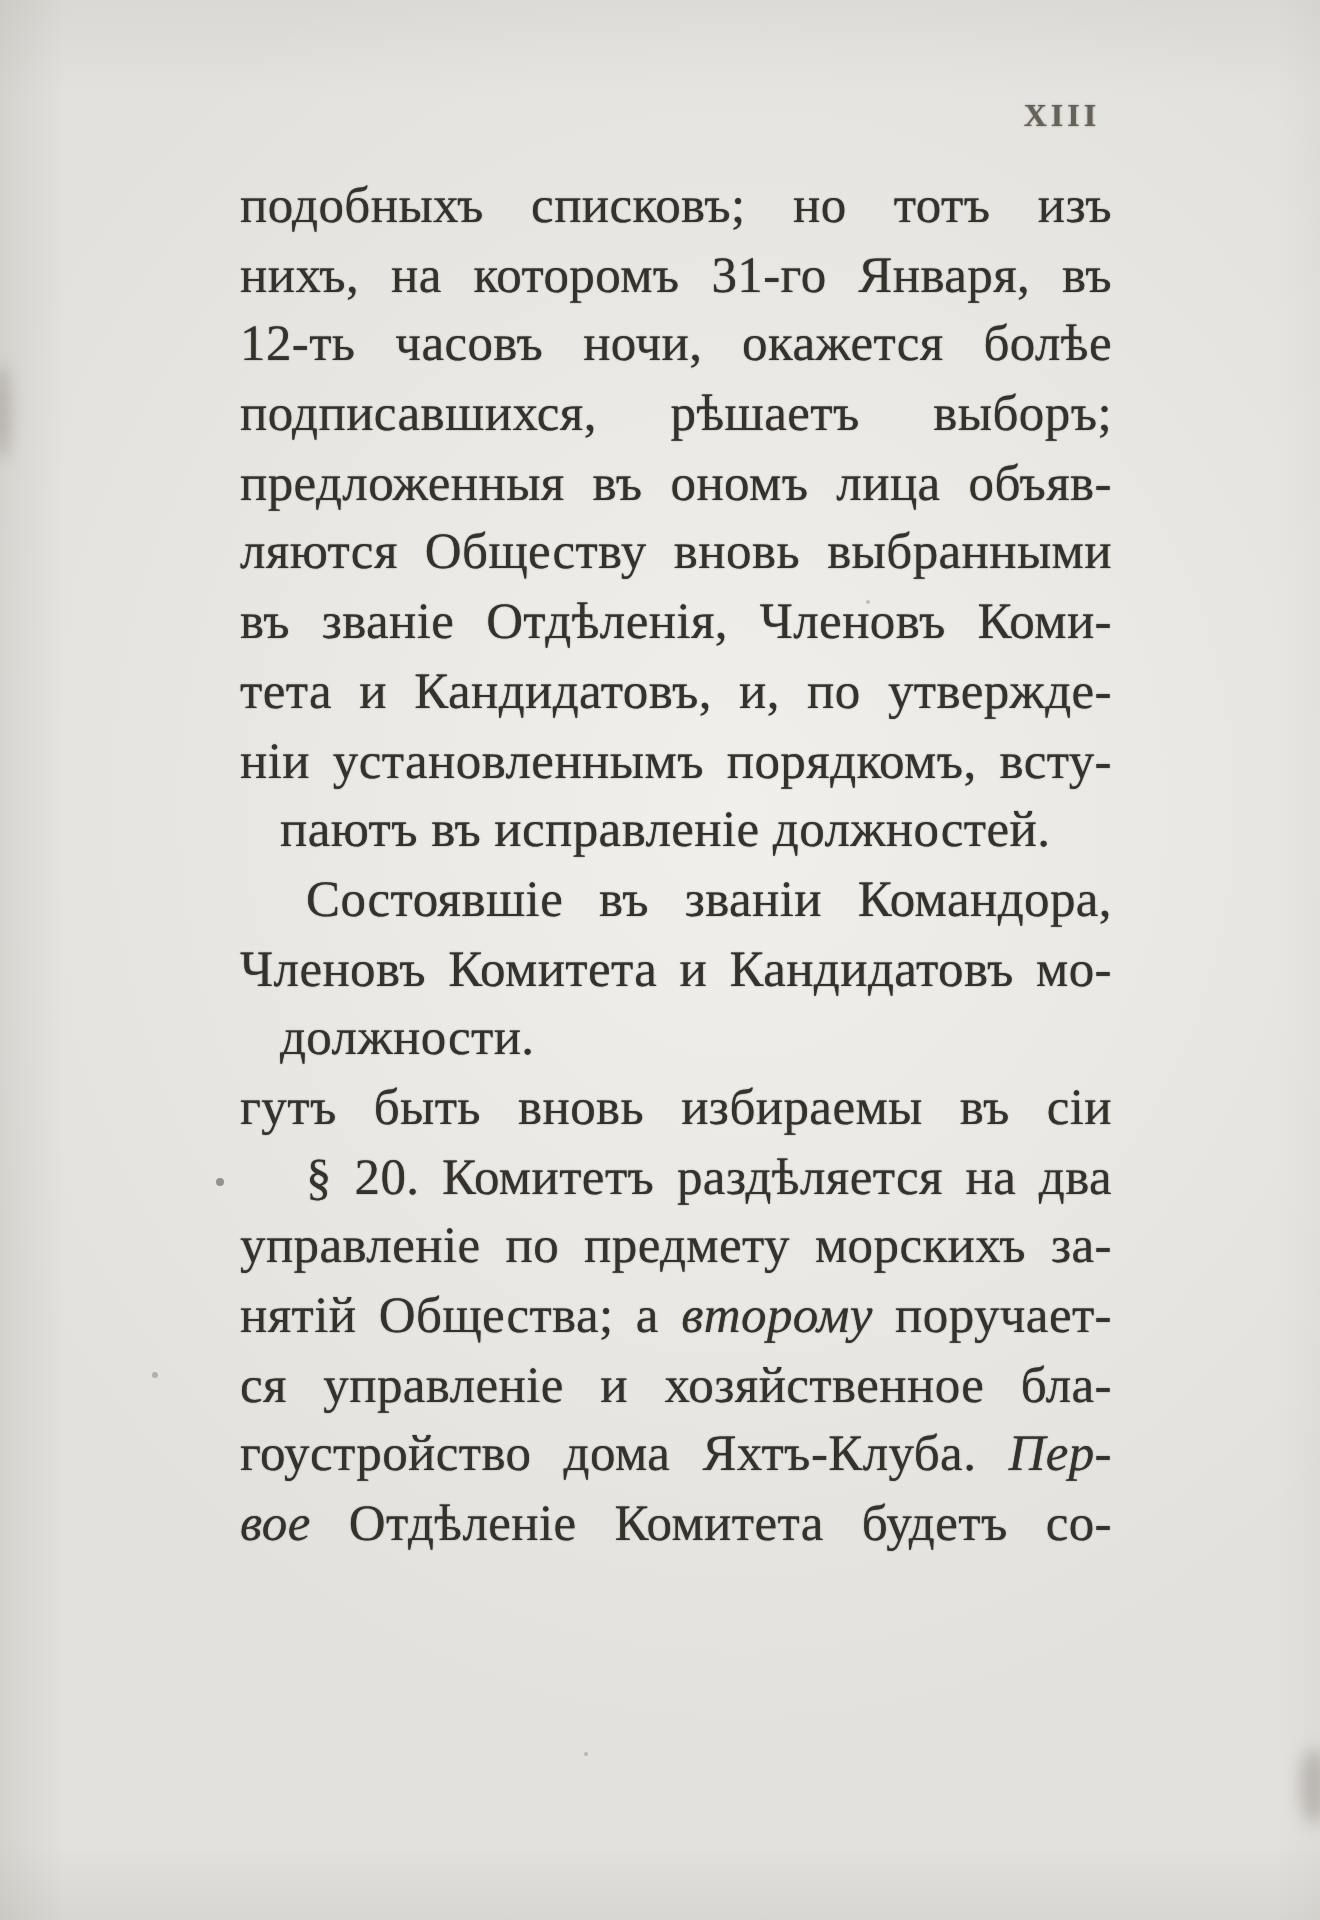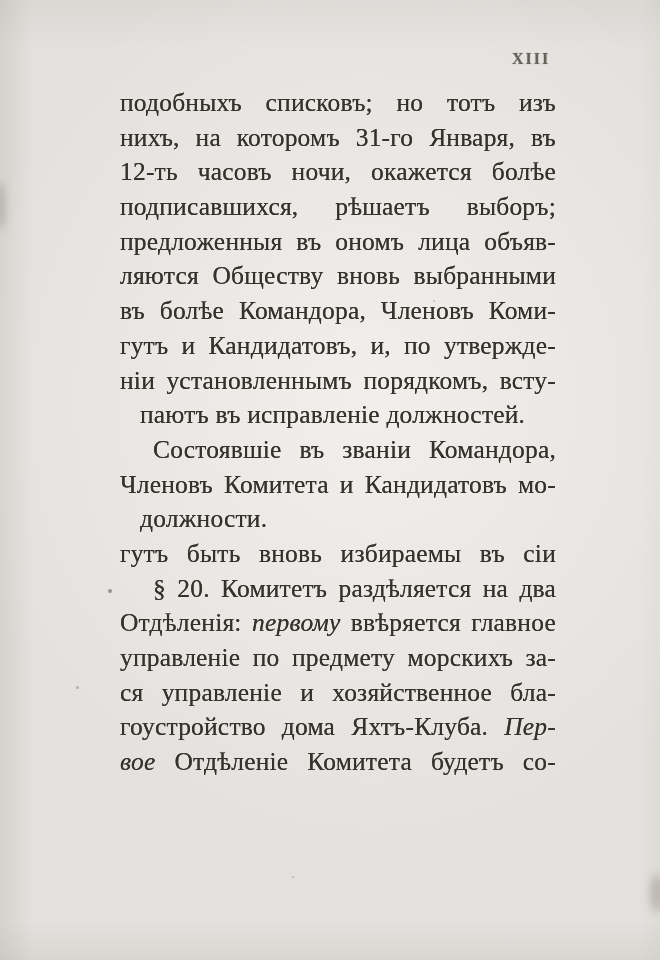--- a/index.html
+++ b/index.html
@@ -71,31 +71,31 @@
 
   <div class="folio">XIII</div>
 
   <div class="textblock">
     <div class="line"><span>подобныхъ списковъ; но тотъ изъ</span></div>
     <div class="line"><span>нихъ, на которомъ 31-го Января, въ</span></div>
     <div class="line"><span>12-ть часовъ ночи, окажется болѣе</span></div>
     <div class="line"><span>подписавшихся, рѣшаетъ выборъ;</span></div>
     <div class="line"><span>предложенныя въ ономъ лица объяв-</span></div>
     <div class="line"><span>ляются Обществу вновь выбранными</span></div>
-    <div class="line"><span>въ болѣе Командора, Членовъ Коми-</span></div>
-    <div class="line"><span>гутъ и Кандидатовъ, и, по утвержде-</span></div>
+    <div class="line"><span>въ званіе Отдѣленія, Членовъ Коми-</span></div>
+    <div class="line"><span>тета и Кандидатовъ, и, по утвержде-</span></div>
     <div class="line"><span>ніи установленнымъ порядкомъ, всту-</span></div>
     <div class="line end"><span>паютъ въ исправленіе должностей.</span></div>
     <div class="line indent"><span>Состоявшіе въ званіи Командора,</span></div>
     <div class="line"><span>Членовъ Комитета и Кандидатовъ мо-</span></div>
     <div class="line end"><span>должности.</span></div>
     <div class="line"><span>гутъ быть вновь избираемы въ сіи</span></div>
     <div class="line indent"><span>§ 20. Комитетъ раздѣляется на два</span></div>
-    <div class="line"><span>Отдѣленія: </span><span class="it">первому</span><span> ввѣряется главное</span></div>
     <div class="line"><span>управленіе по предмету морскихъ за-</span></div>
+    <div class="line"><span>нятій Общества; а </span><span class="it">второму</span><span> поручает-</span></div>
     <div class="line"><span>ся управленіе и хозяйственное бла-</span></div>
     <div class="line"><span>гоустройство дома Яхтъ-Клуба. </span><span class="it">Пер-</span></div>
     <div class="line"><span class="it">вое</span><span> Отдѣленіе Комитета будетъ со-</span></div>
   </div>
 
   <div class="speck s1"></div>
   <div class="speck s2"></div>
   <div class="speck s3"></div>
   <div class="speck s4"></div>
   <div class="smudge left-edge"></div>

